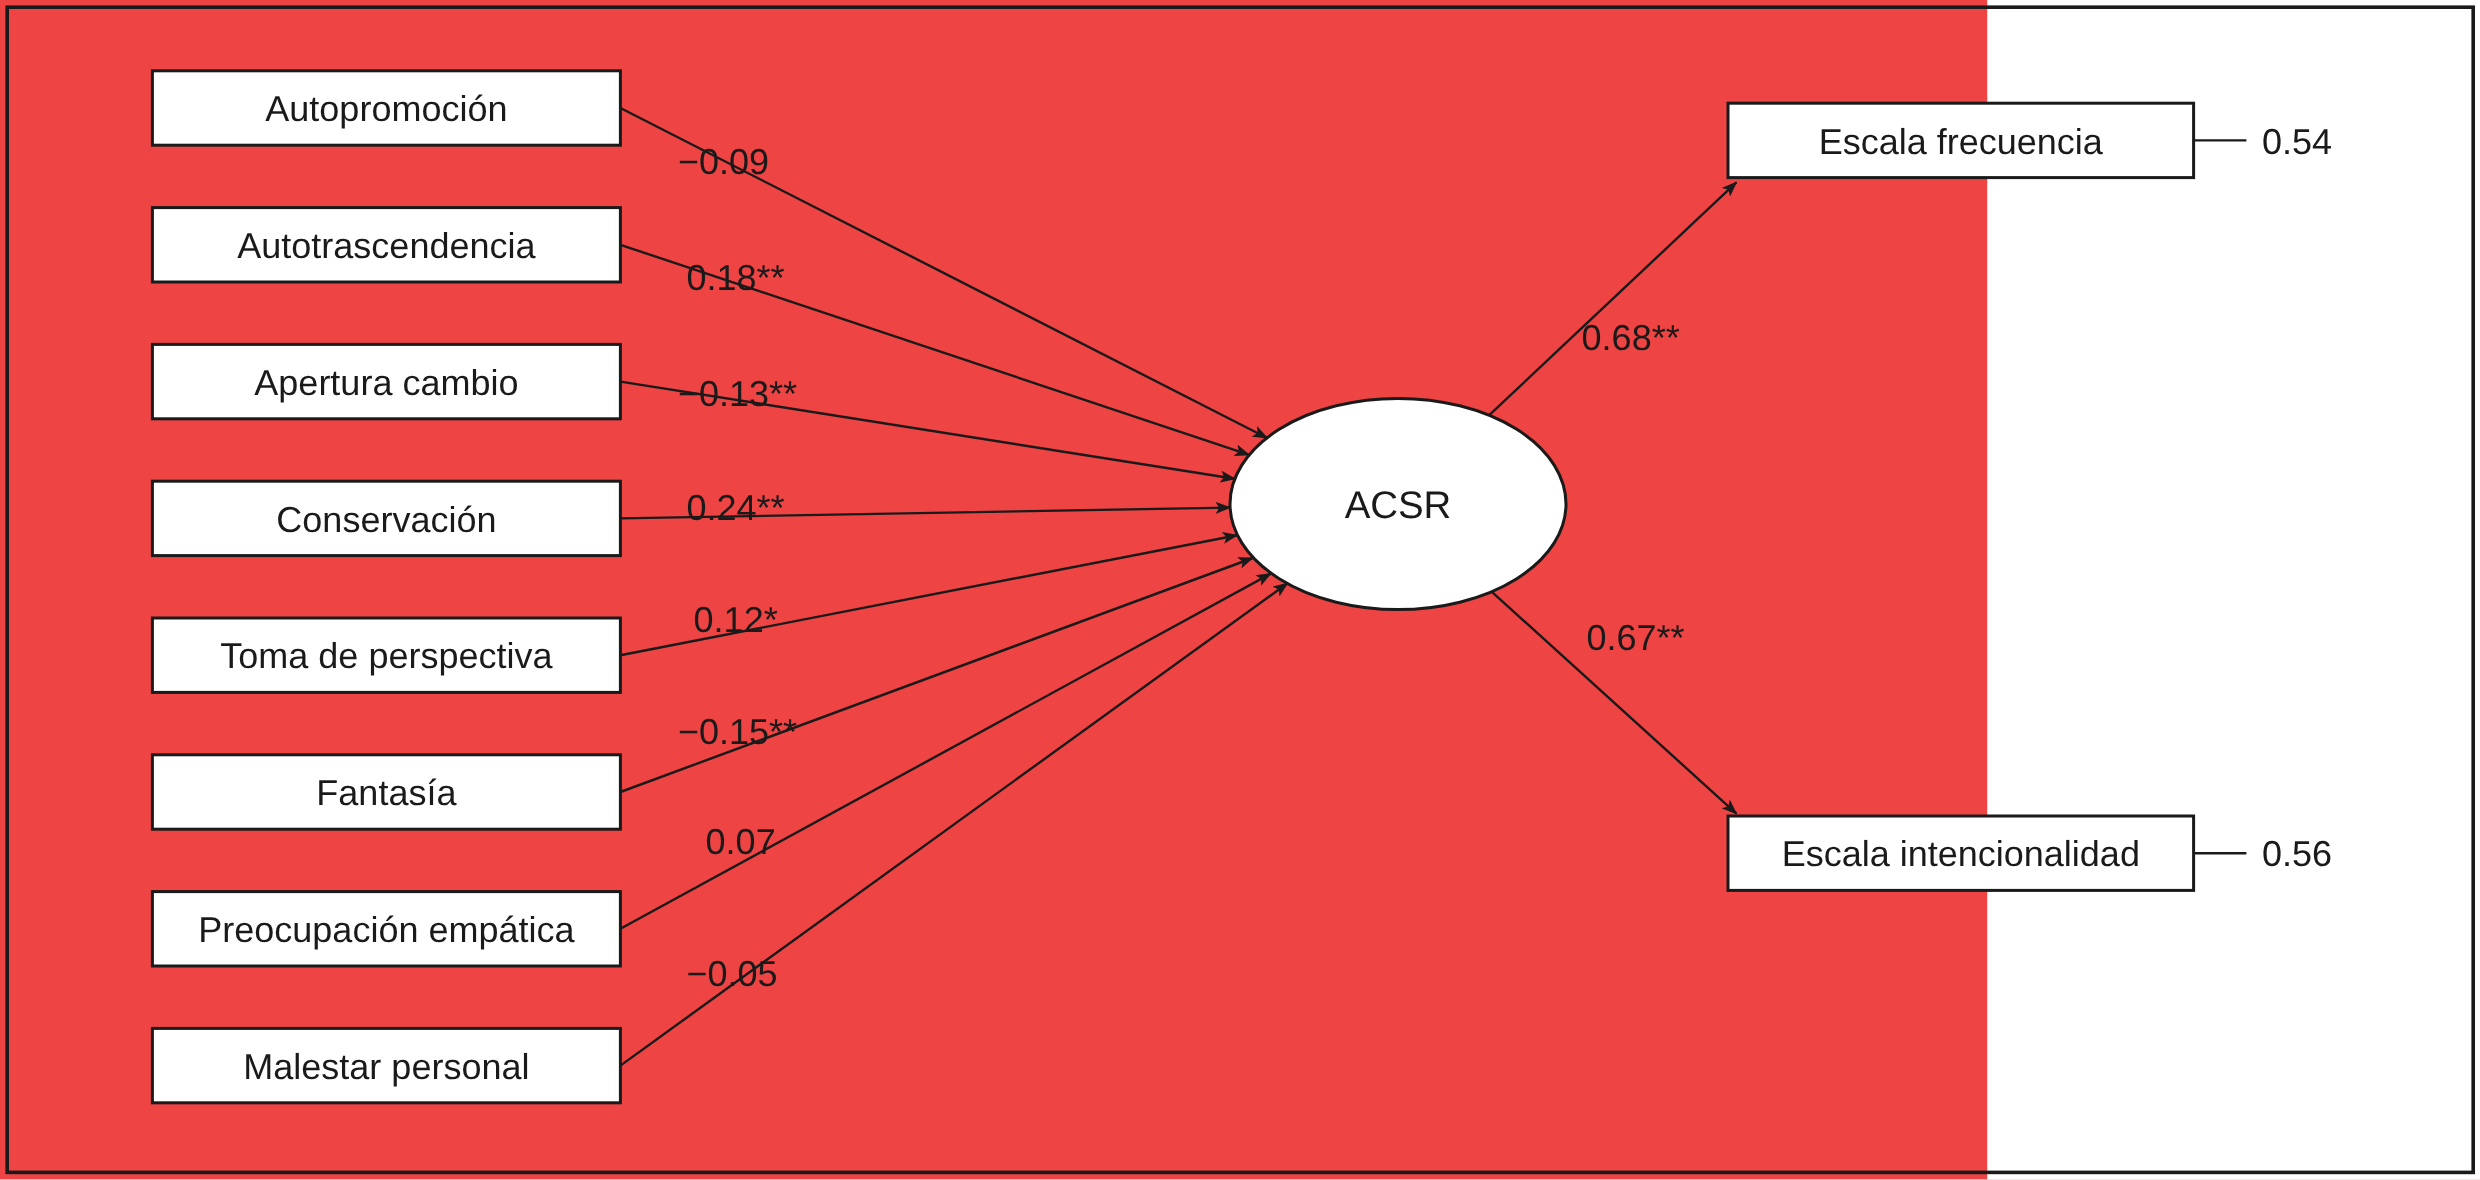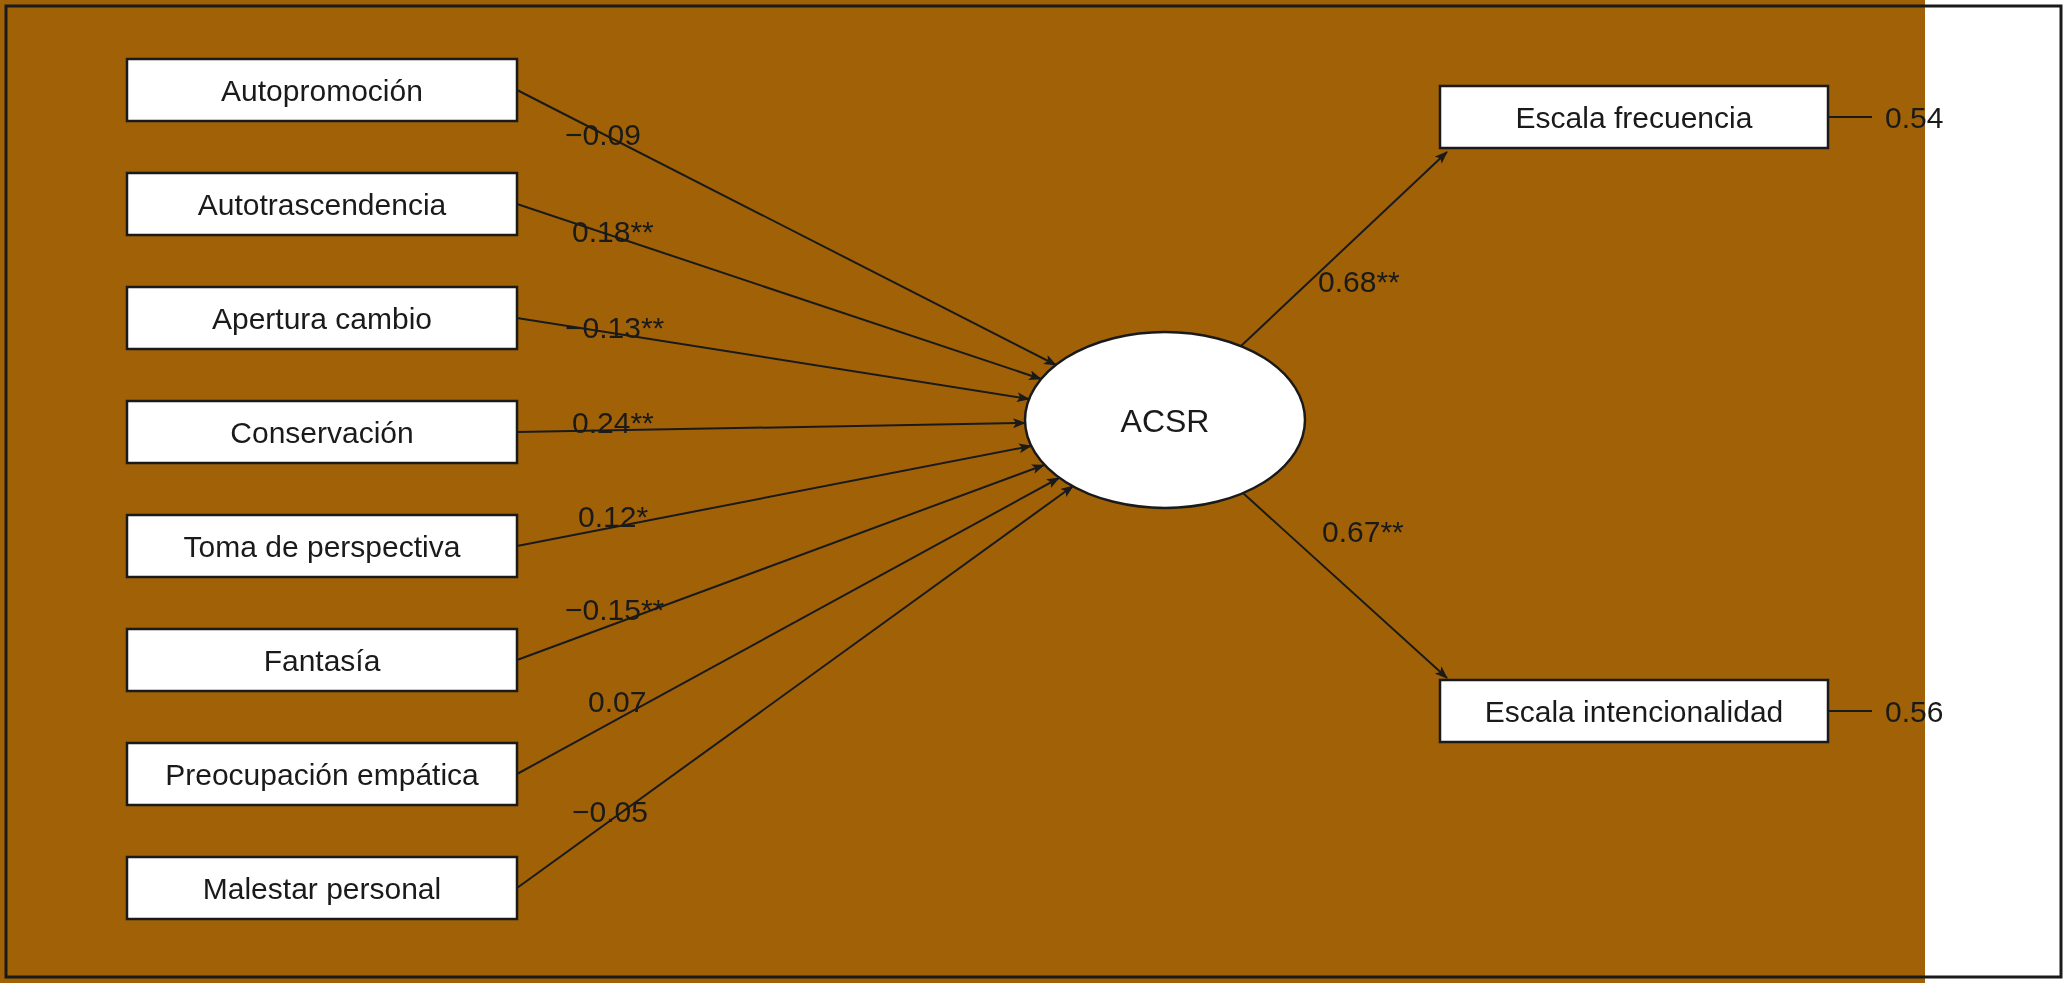--- a/index.html
+++ b/index.html
@@ -2,23 +2,23 @@
 <html><head>
 <meta charset="utf-8">
 <style>
   html, body {
     margin: 0;
     padding: 0;
     background: #ffffff;
   }
   .figure-wrap {
     position: relative;
-    width: 1925px;
+    width: 1656px;
     height: 983px;
-    background: #a16207;
+    background: #ef4444;
     font-family: "Liberation Sans", sans-serif;
   }
   svg { display: block; }
   .box {
     fill: #ffffff;
     stroke: #1a1a1a;
     stroke-width: 2.5;
   }
   .latent-shape {
     fill: #ffffff;

